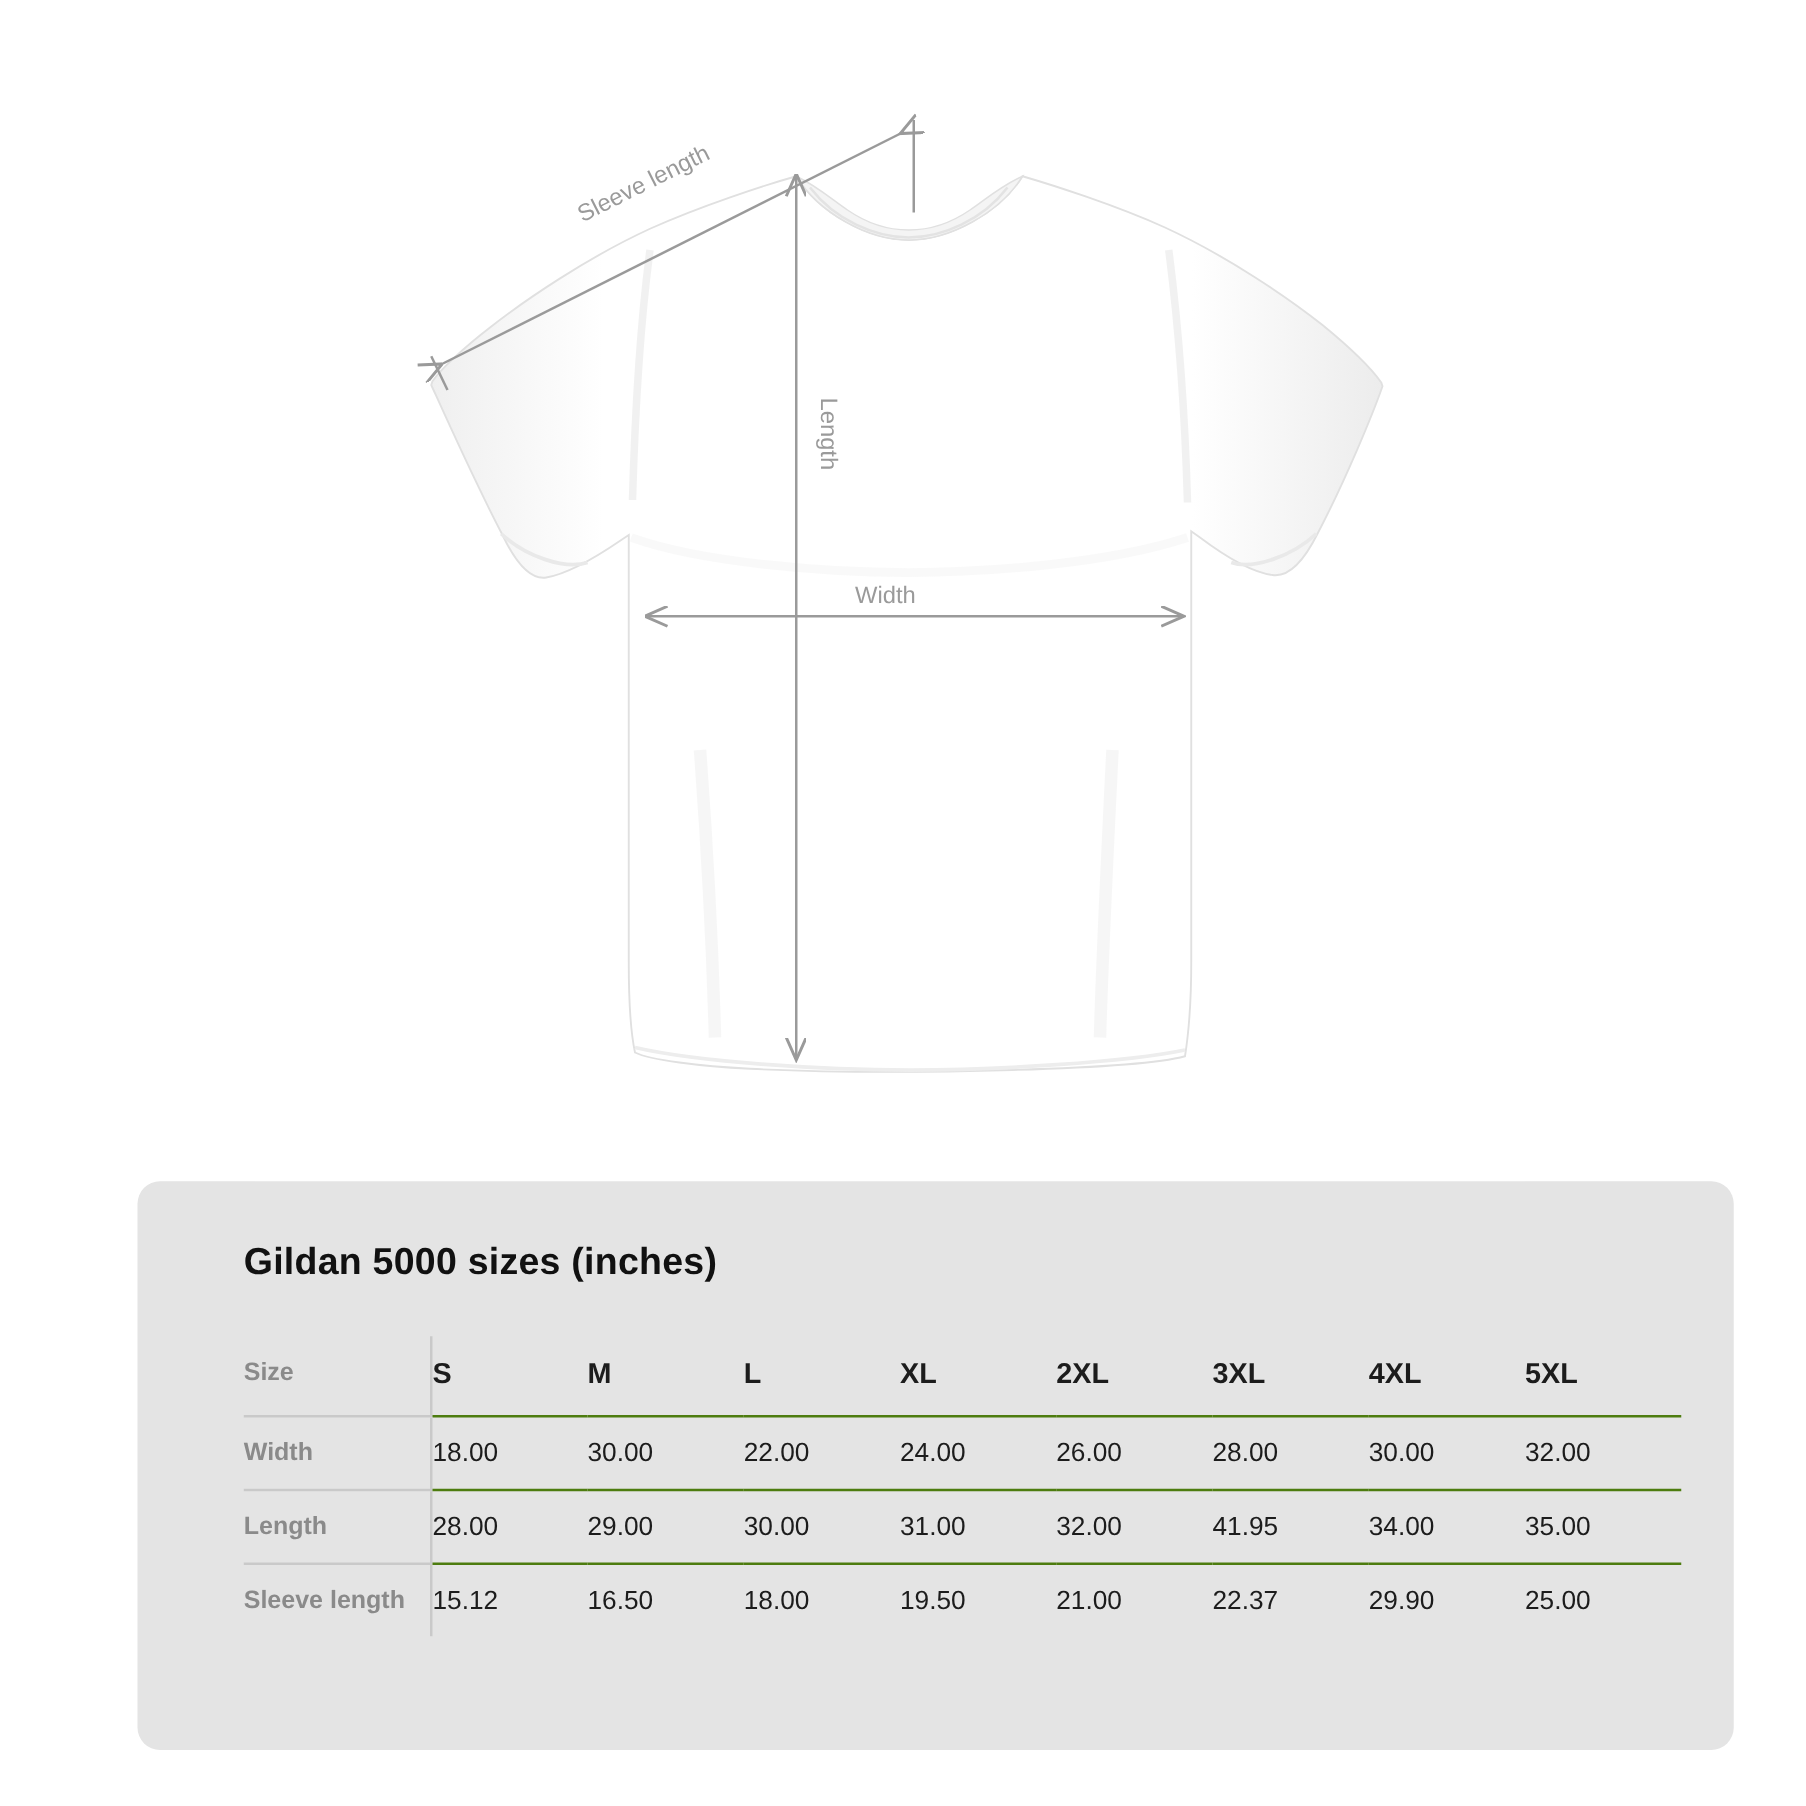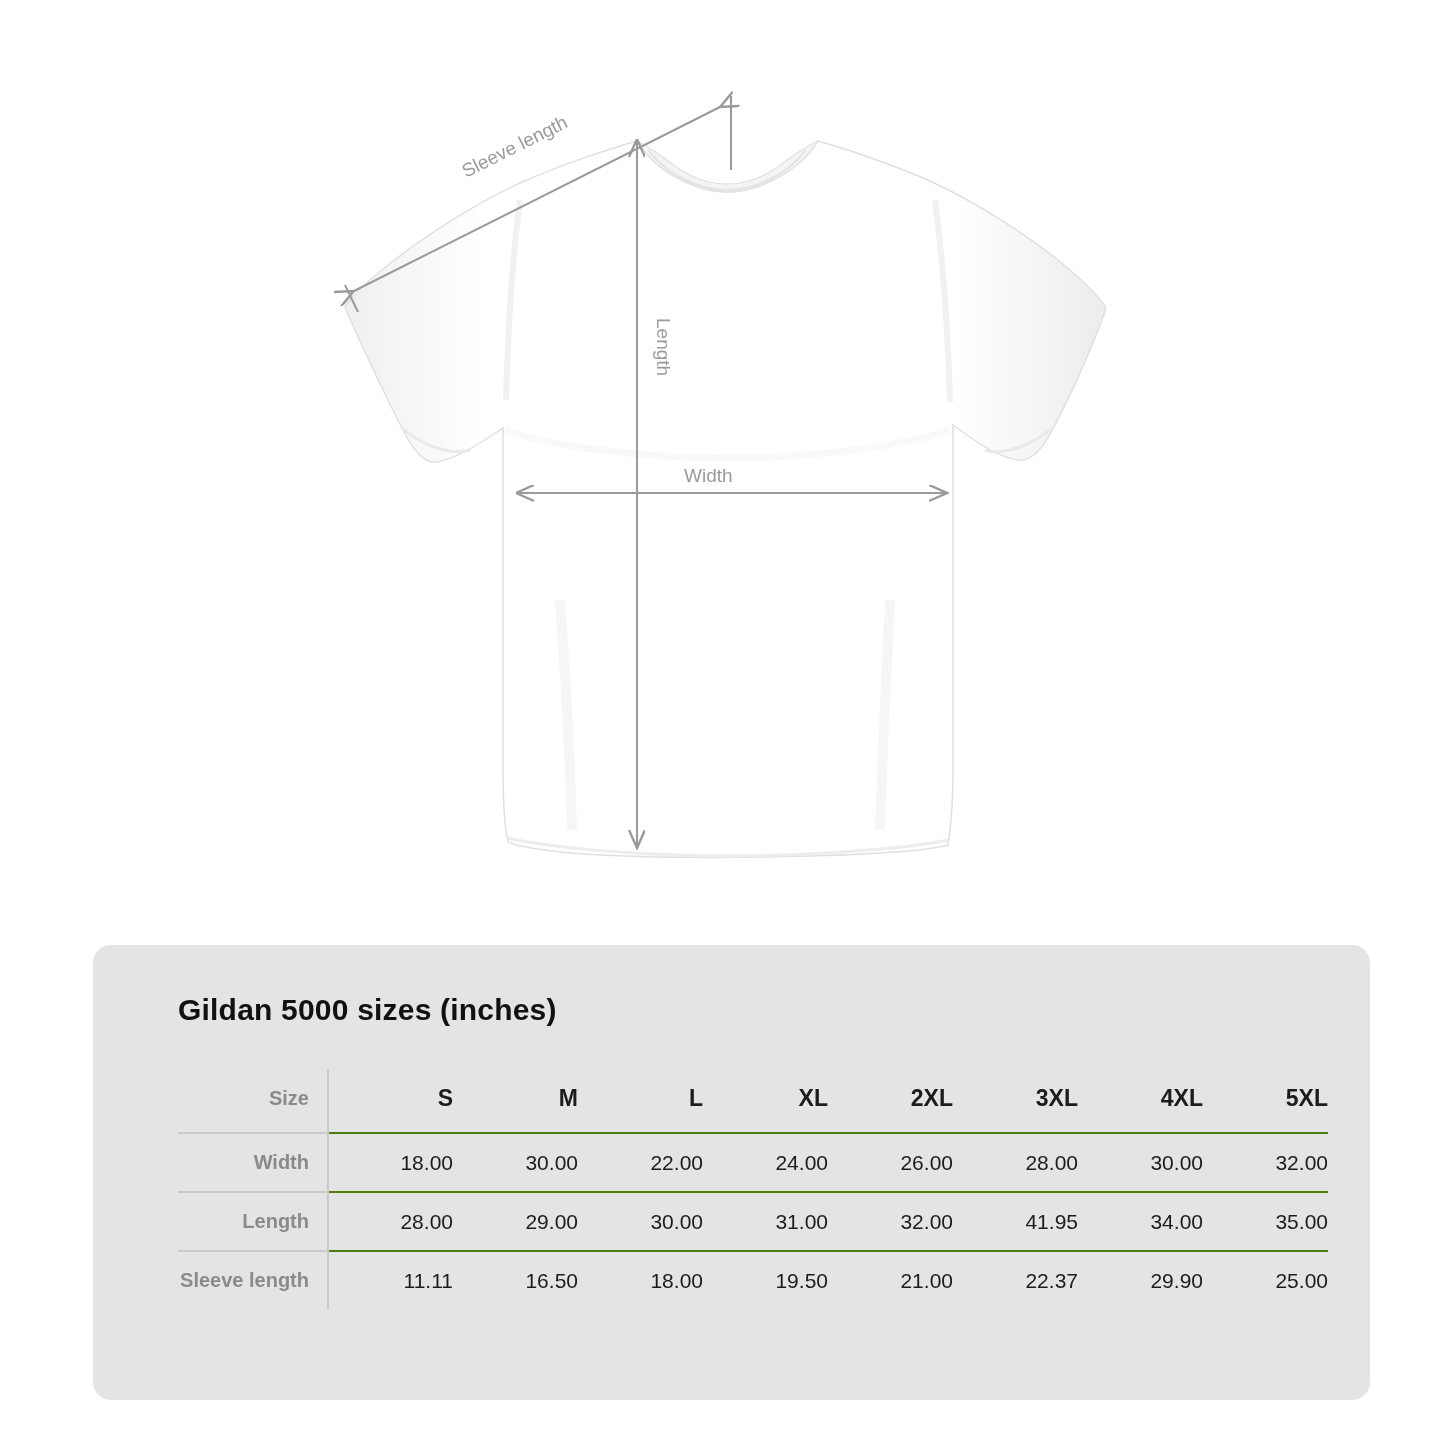--- a/index.html
+++ b/index.html
@@ -29,21 +29,21 @@
 
   .dim-label {
     fill: #9a9a9a;
     font-family: "Liberation Sans", sans-serif;
     font-size: 19px;
   }
 
   
   #size-panel {
     position: absolute;
-    left: 93px;
+    left: 110px;
     top: 945px;
     width: 1277px;
     height: 455px;
     background: #e4e4e4;
     border-radius: 18px;
     box-sizing: border-box;
     padding: 48px 45px 30px 45px;
   }
   #panel-title {
     font-size: 30px;
@@ -53,21 +53,21 @@
     letter-spacing: 0.2px;
   }
   table.size-table {
     border-collapse: collapse;
     width: 1150px;
     margin-left: 40px;
     table-layout: fixed;
   }
   table.size-table th,
   table.size-table td {
-    text-align: right;
+    text-align: left;
     vertical-align: middle;
     font-size: 21px;
     color: #1c1c1c;
     padding: 16px 0 16px 0;
   }
   table.size-table th.row-head,
   table.size-table td.row-head {
     color: #8a8a8a;
     font-weight: bold;
     font-size: 20px;
@@ -238,21 +238,21 @@
         <td>29.00</td>
         <td>30.00</td>
         <td>31.00</td>
         <td>32.00</td>
         <td>41.95</td>
         <td>34.00</td>
         <td>35.00</td>
       </tr>
       <tr>
         <td class="row-head">Sleeve length</td>
-        <td>11.11</td>
+        <td>15.12</td>
         <td>16.50</td>
         <td>18.00</td>
         <td>19.50</td>
         <td>21.00</td>
         <td>22.37</td>
         <td>29.90</td>
         <td>25.00</td>
       </tr>
     </tbody>
   </table>

